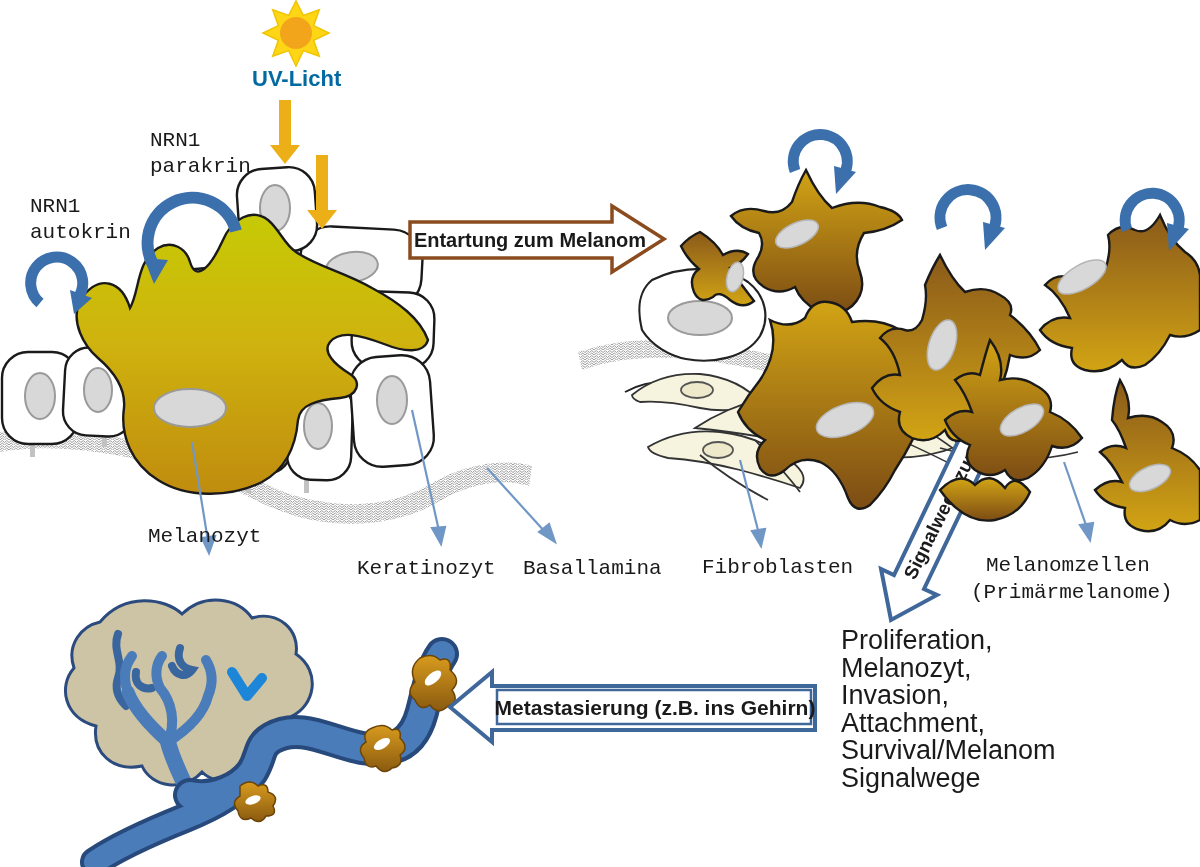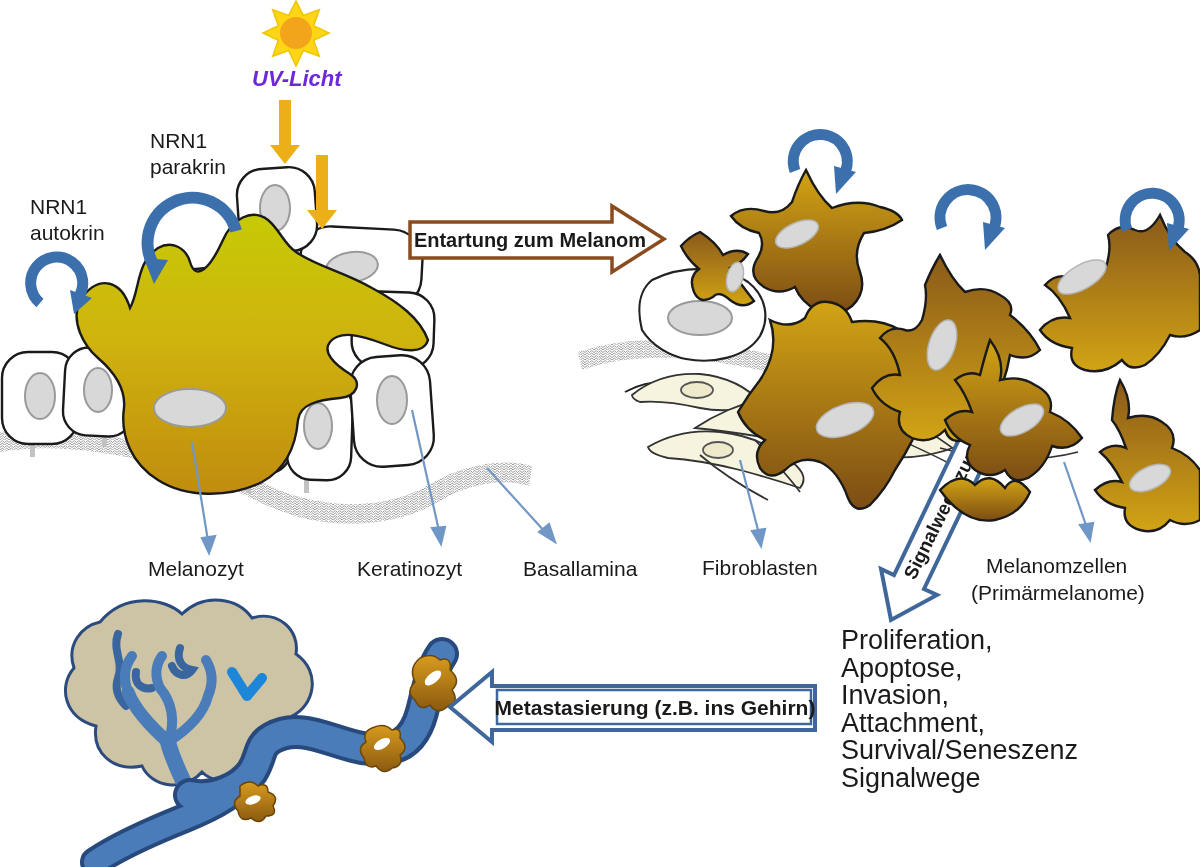--- a/index.html
+++ b/index.html
@@ -1,19 +1,19 @@
 <!DOCTYPE html>
 <html><head>
 <meta charset="utf-8">
 <style>
   html,body{margin:0;padding:0;background:#fff;}
   #stage{position:relative;width:1200px;height:867px;background:#fff;overflow:hidden;
          font-family:"Liberation Sans", sans-serif;color:#1a1a1a;}
-  .label{position:absolute;font-size:21px;line-height:26px;color:#1a1a1a;white-space:pre-line;}
-  #uv-label{position:absolute;left:252px;top:66px;font-size:22px;font-weight:bold;color:#6d28d9;font-style:italic;}
+  .label{position:absolute;font-size:21px;line-height:26px;color:#1a1a1a;white-space:pre-line;font-family:Liberation Mono, monospace;}
+  #uv-label{position:absolute;left:252px;top:66px;font-size:22px;font-weight:bold;color:#0369a1;}
   #proc-list{position:absolute;left:841px;top:627px;font-size:27px;line-height:27.5px;}
   svg{position:absolute;left:0;top:0;}
   svg text{font-family:"Liberation Sans", sans-serif;}
 </style>
 </head>
 <body>
 
 <div id="stage">
 
 <svg width="1200" height="867" viewBox="0 0 1200 867">
@@ -216,29 +216,29 @@
     <text x="655" y="715" text-anchor="middle" font-size="21" font-weight="bold" fill="#1A1A1A">Metastasierung (z.B. ins Gehirn)</text>
   </g>
 </svg>
 
 <div id="uv-label">UV-Licht</div>
 <div class="label" style="left:150px;top:128px;">NRN1
 parakrin</div>
 <div class="label" style="left:30px;top:194px;">NRN1
 autokrin</div>
 
-<div class="label" style="left:148px;top:556px;text-align:center;">Melanozyt</div>
+<div class="label" style="left:148px;top:524px;text-align:center;">Melanozyt</div>
 <div class="label" style="left:357px;top:556px;text-align:center;">Keratinozyt</div>
 <div class="label" style="left:487px;top:556px;margin-left:36px;">Basallamina</div>
 <div class="label" style="left:702px;top:555px;">Fibroblasten</div>
 <div class="label" style="left:986px;top:553px;">Melanomzellen</div>
 <div class="label" style="left:971px;top:580px;">(Primärmelanome)</div>
 
 <div id="proc-list">
   <div>Proliferation,</div>
-  <div>Apoptose,</div>
+  <div>Melanozyt,</div>
   <div>Invasion,</div>
   <div>Attachment,</div>
-  <div>Survival/Seneszenz</div>
+  <div>Survival/Melanom</div>
   <div>Signalwege</div>
 </div>
 
 </div>
 
 </body></html>

